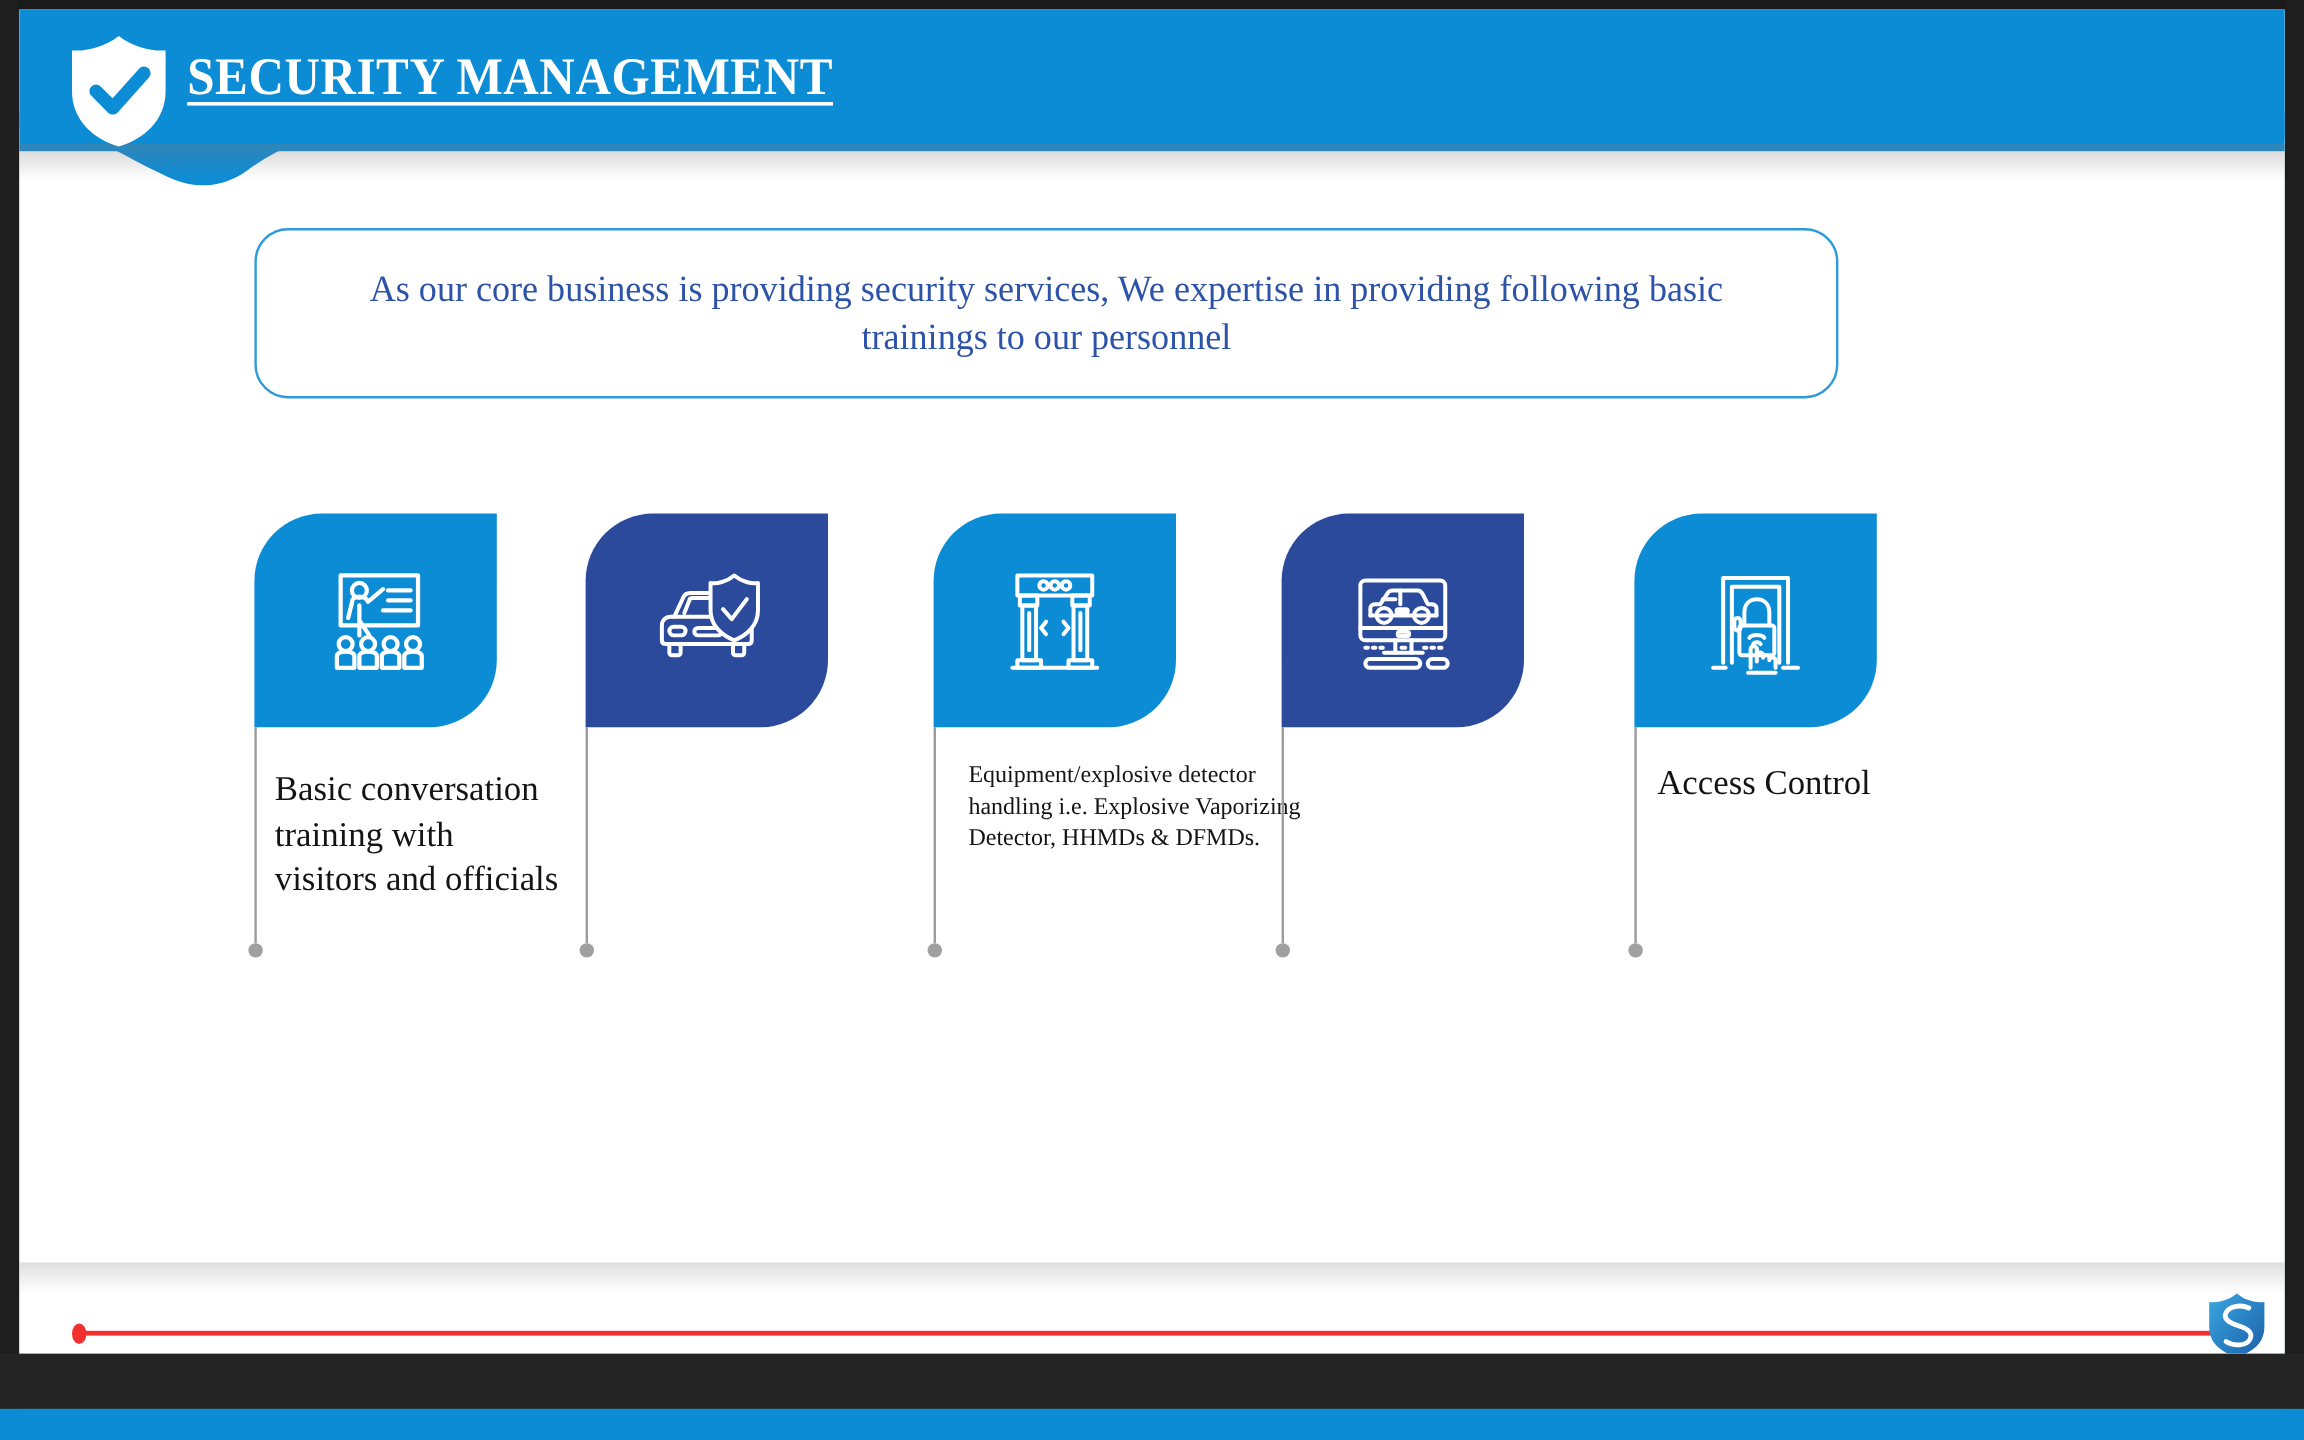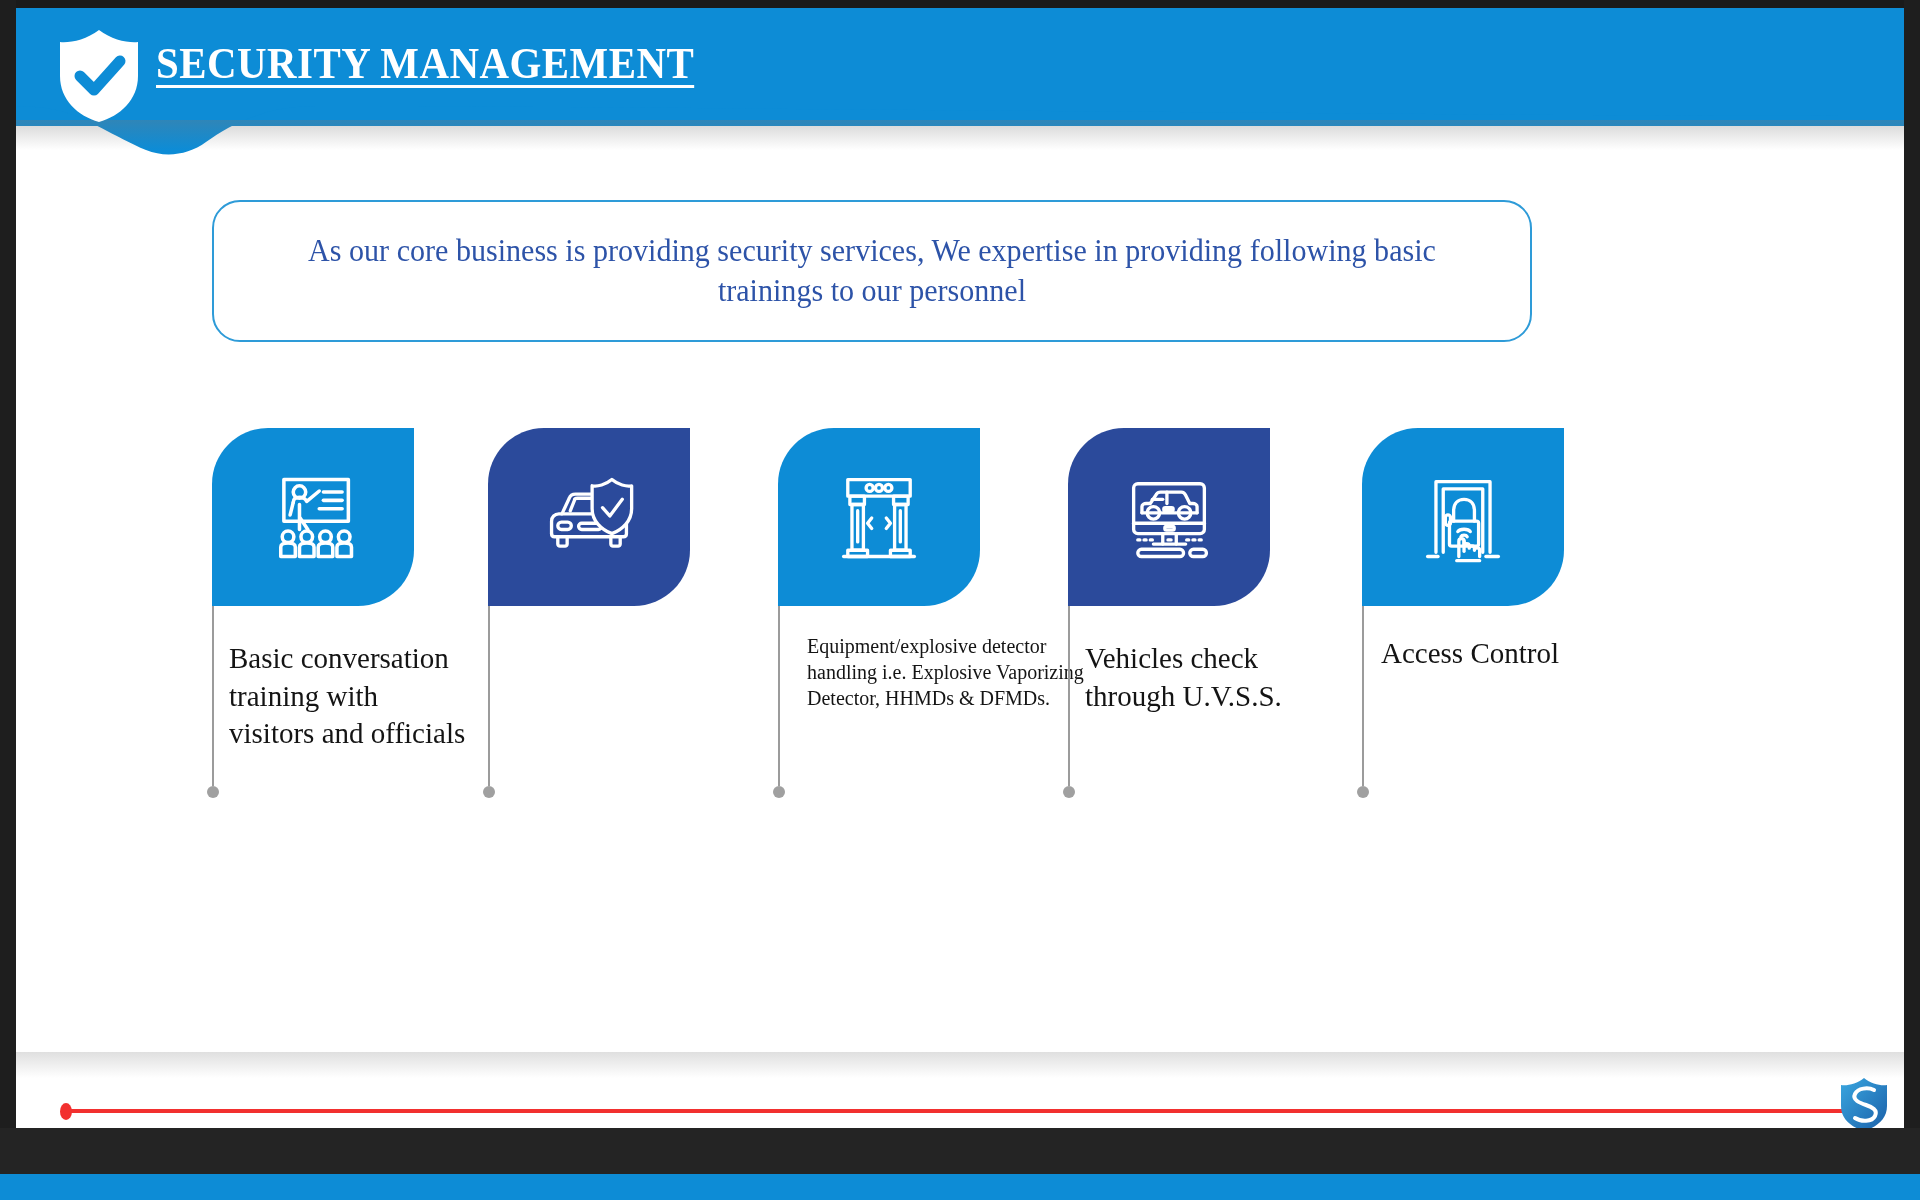--- a/index.html
+++ b/index.html
@@ -67,21 +67,21 @@
     transform-origin: left center;
   }
 
   
   .intro-box {
     position:absolute;
     left:196px; top:182px;
     width:1320px; height:142px;
     border:2px solid #2e9bd8;
     border-radius:28px;
-    display:flex; align-items:center; justify-content:center;margin-top:10px;
+    display:flex; align-items:center; justify-content:center;
   }
   .intro-text {
     font-family:"Liberation Serif", serif;
     font-size:31px;
     line-height:1.30;
     color:#2d53a8;
     text-align:center;
     width:1240px;
     transform: scaleX(0.97);
   }
@@ -273,21 +273,20 @@
             <line x1="49" y1="72" x2="52" y2="72"></line>
             <line x1="67" y1="72" x2="69" y2="72"></line>
             <line x1="73" y1="72" x2="75" y2="72"></line>
             <line x1="79" y1="72" x2="81" y2="72"></line>
             <rect x="20" y="81" width="44" height="7" rx="3.5"></rect>
             <rect x="70" y="81" width="16" height="7" rx="3.5"></rect>
           </svg>
         </div>
         <div class="connector"></div>
         <div class="connector-dot" style="top:358px;"></div>
-        <div class="card-caption" style="font-size:29px; width:235px;">Vehicles check through U.V.S.S.</div>
       </div>
 
       <div class="card-col" style="left:1346px;text-decoration:underline;">
         <div class="card-tile" style="background:#0d8cd6;">
           <svg viewBox="0 0 100 100" fill="none" stroke="#ffffff" stroke-width="3.2" stroke-linecap="round" stroke-linejoin="round">
             <path d="M24,84 L24,16 L76,16 L76,84"></path>
             <path d="M31,84 L31,23 L69,23 L69,84"></path>
             <rect x="33" y="48" width="5" height="10" rx="2.5"></rect>
             <path d="M41,54 L41,44 C41,37 45,33 51,33 C57,33 61,37 61,44 L61,54"></path>
             <rect x="37" y="54" width="28" height="24" rx="2"></rect>

